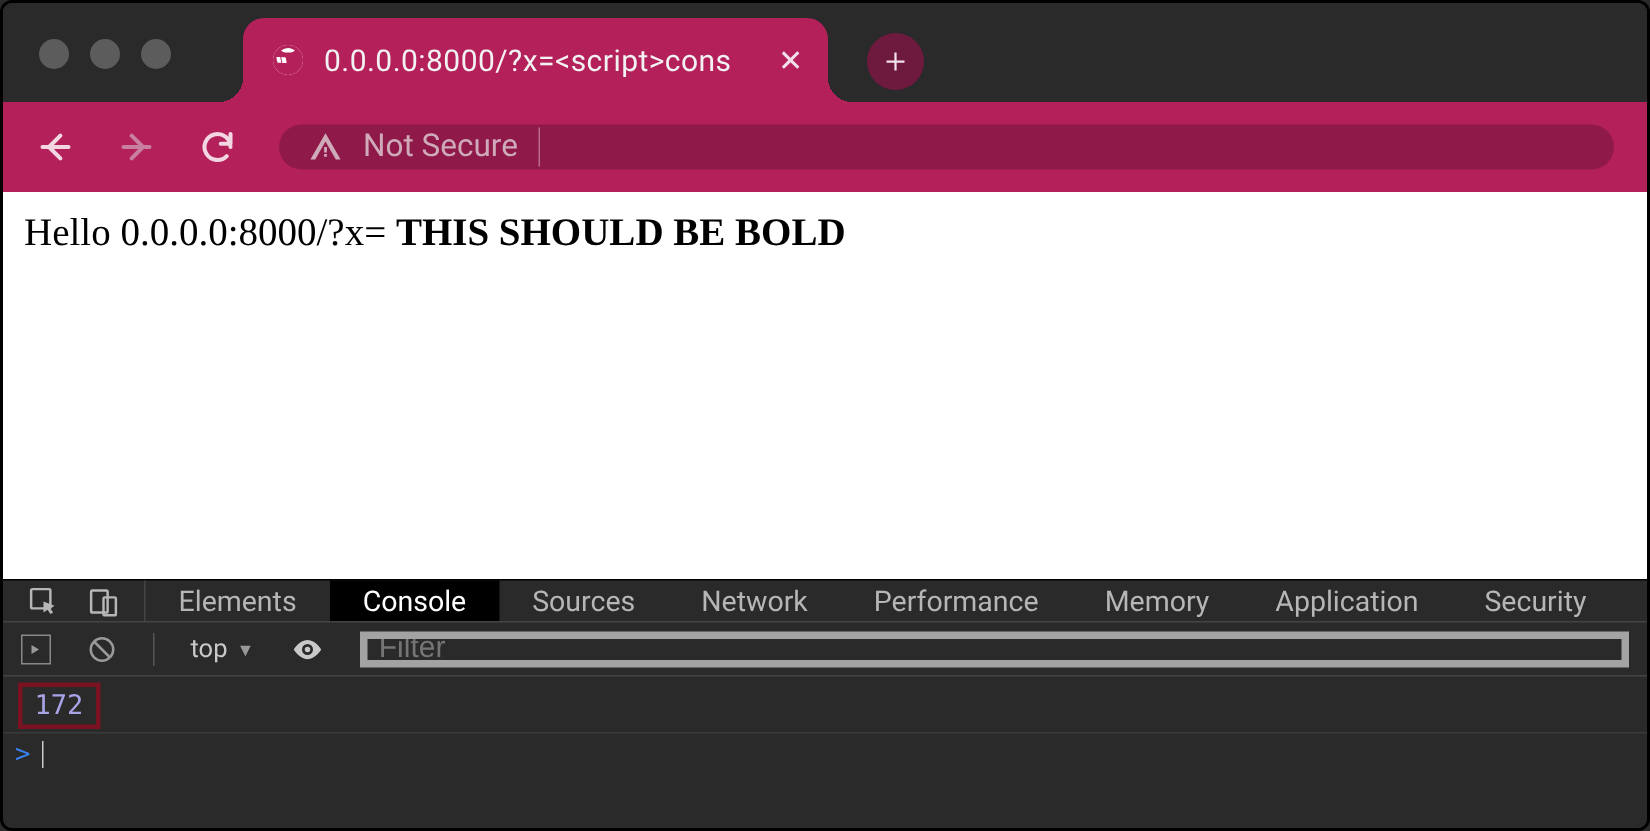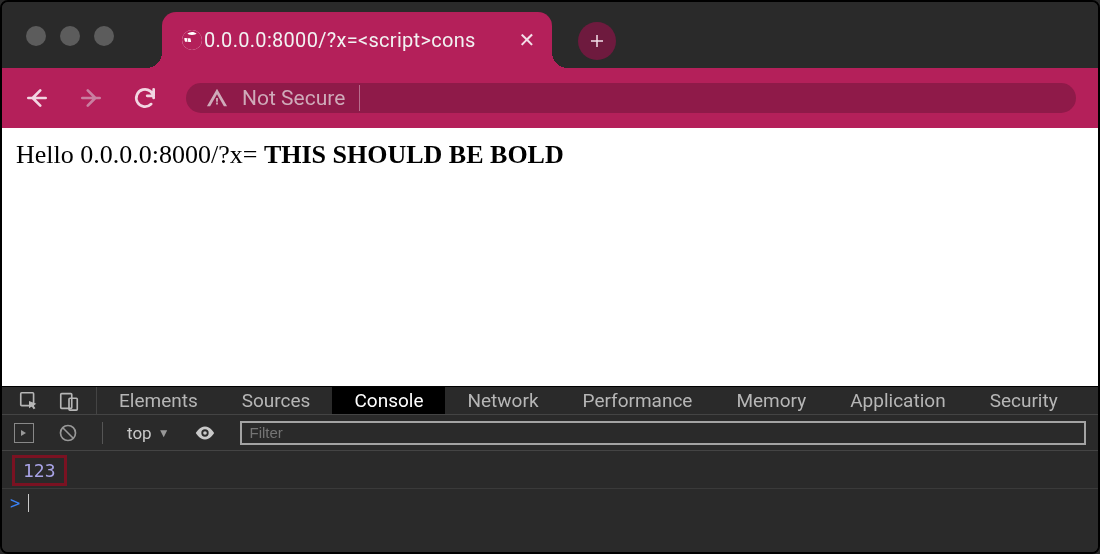--- a/index.html
+++ b/index.html
@@ -3,21 +3,21 @@
 <meta charset="utf-8">
 <style>
   * { box-sizing: border-box; margin: 0; padding: 0; }
   html, body { width: 1100px; height: 554px; overflow: hidden; font-family: -apple-system, BlinkMacSystemFont, "Segoe UI", Roboto, sans-serif; }
   body { background: #2a2a2a; border: 2px solid #000; border-radius: 8px; display: flex; flex-direction: column; }
 
   
   .titlebar { height: 66px; background: #2a2a2a; display: flex; align-items: flex-end; position: relative; }
   .traffic-lights { position: absolute; left: 24px; top: 24px; display: flex; gap: 14px; }
   .traffic-lights span { width: 20px; height: 20px; border-radius: 50%; background: #5c5c5c; }
-  .tab { margin-left: 160px; height: 56px; background: #b4205a; border-radius: 14px 14px 0 0; display: flex; align-items: center; padding: 0 14px 0 18px; gap: 0; position: relative; min-width: 390px; }
+  .tab { margin-left: 160px; height: 56px; background: #b4205a; border-radius: 14px 14px 0 0; display: flex; align-items: center; padding: 0 14px 0 18px; gap: 12px; position: relative; min-width: 390px; }
   .tab::before { content: ""; position: absolute; left: -16px; bottom: 0; width: 16px; height: 16px; background: radial-gradient(circle at 0 0, transparent 16px, #b4205a 16px); }
   .tab::after  { content: ""; position: absolute; right: -16px; bottom: 0; width: 16px; height: 16px; background: radial-gradient(circle at 100% 0, transparent 16px, #b4205a 16px); }
   .favicon { width: 24px; height: 24px; flex: none; }
   .favicon svg { width: 100%; height: 100%; }
   .tab-title { color: #f2f2f2; font-size: 20px; white-space: nowrap; overflow: hidden; text-overflow: clip; flex: 1; letter-spacing: .3px; }
   .tab-close { width: 22px; height: 22px; flex: none; display: flex; align-items: center; justify-content: center; color: #f4e0ea; font-size: 20px; cursor: pointer; }
   .newtab-btn { width: 38px; height: 38px; border-radius: 50%; background: #6e1a3e; display: flex; align-items: center; justify-content: center; margin-left: 26px; margin-bottom: 8px; cursor: pointer; }
   .newtab-btn svg { width: 18px; height: 18px; fill: #f4e0ea; }
 
   
@@ -49,21 +49,21 @@
   .dt-tab.active { background: #000; color: #fff; }
   .dt-toolbar { height: 36px; display: flex; align-items: center; gap: 24px; padding: 0 12px; border-bottom: 1px solid #444; font-size: 17px; }
   .dt-tb-icon { width: 20px; height: 20px; border: 1px solid #888; display: flex; align-items: center; justify-content: center; cursor: pointer; }
   .dt-tb-clear { width: 20px; height: 20px; cursor: pointer; color: #999; }
   .dt-tb-clear svg { width: 100%; height: 100%; stroke: currentColor; fill: none; stroke-width: 2; }
   .dt-tb-sep { width: 1px; height: 22px; background: #555; }
   .dt-context { color: #c9c9c9; display: flex; align-items: center; gap: 6px; }
   .dt-context .caret { font-size: 12px; color: #999; }
   .dt-eye { width: 22px; height: 22px; color: #c9c9c9; }
   .dt-eye svg { width: 100%; height: 100%; fill: currentColor; }
-  .dt-filter { flex: 1; height: 24px; background: transparent; border: 2px solid #a3a3a3; color: #86efac; font-size: 15px; padding: 0 8px; outline: none; }
+  .dt-filter { flex: 1; height: 24px; background: transparent; border: 5px solid #a3a3a3; color: #86efac; font-size: 20px; padding: 0 8px; outline: none; }
   .dt-log { padding: 4px 10px 2px; border-bottom: 1px solid #3a3a3a; }
   .dt-log .logval { display: inline-block; border: 3px solid #7a1222; padding: 2px 8px; color: #a8a3e6; font-size: 18px; font-family: Menlo, Consolas, monospace; }
   .dt-prompt { display: flex; align-items: center; gap: 8px; padding: 4px 8px; }
   .dt-prompt .chev { color: #3b82f6; font-size: 17px; font-family: Menlo, Consolas, monospace; }
   .dt-prompt .cursor { width: 1px; height: 18px; background: #c9c9c9; }
 </style>
 </head>
 <body>
 
 <div class="titlebar">
@@ -132,22 +132,22 @@
           </svg>
       </span>
       <span class="dt-icon">
         <svg viewBox="0 0 24 24">
             <rect x="3" y="4" width="12" height="16" rx="1"></rect>
             <rect x="12" y="9" width="9" height="13" rx="1"></rect>
           </svg>
       </span>
     </div>
     <div class="dt-tab">Elements</div>
+    <div class="dt-tab active">Console</div>
     <div class="dt-tab">Sources</div>
-    <div class="dt-tab active">Console</div>
     <div class="dt-tab">Network</div>
     <div class="dt-tab">Performance</div>
     <div class="dt-tab">Memory</div>
     <div class="dt-tab">Application</div>
     <div class="dt-tab">Security</div>
   </div>
 
   <div class="dt-toolbar">
     <span class="dt-tb-icon">
       <svg viewBox="0 0 12 12" width="12" height="12">
@@ -167,20 +167,20 @@
     </span>
     <span class="dt-eye">
       <svg viewBox="0 0 24 24">
           <path d="M12 5C6 5 2 12 2 12s4 7 10 7 10-7 10-7-4-7-10-7zm0 11a4 4 0 110-8 4 4 0 010 8zm0-2a2 2 0 100-4 2 2 0 000 4z"></path>
         </svg>
     </span>
     <input class="dt-filter" placeholder="Filter" style="">
   </div>
 
   <div class="dt-log">
-    <span class="logval">123</span>
+    <span class="logval">172</span>
   </div>
 
   <div class="dt-prompt">
     <span class="chev">&gt;</span>
     <span class="cursor"></span>
   </div>
 </div>
 
 </body></html>

